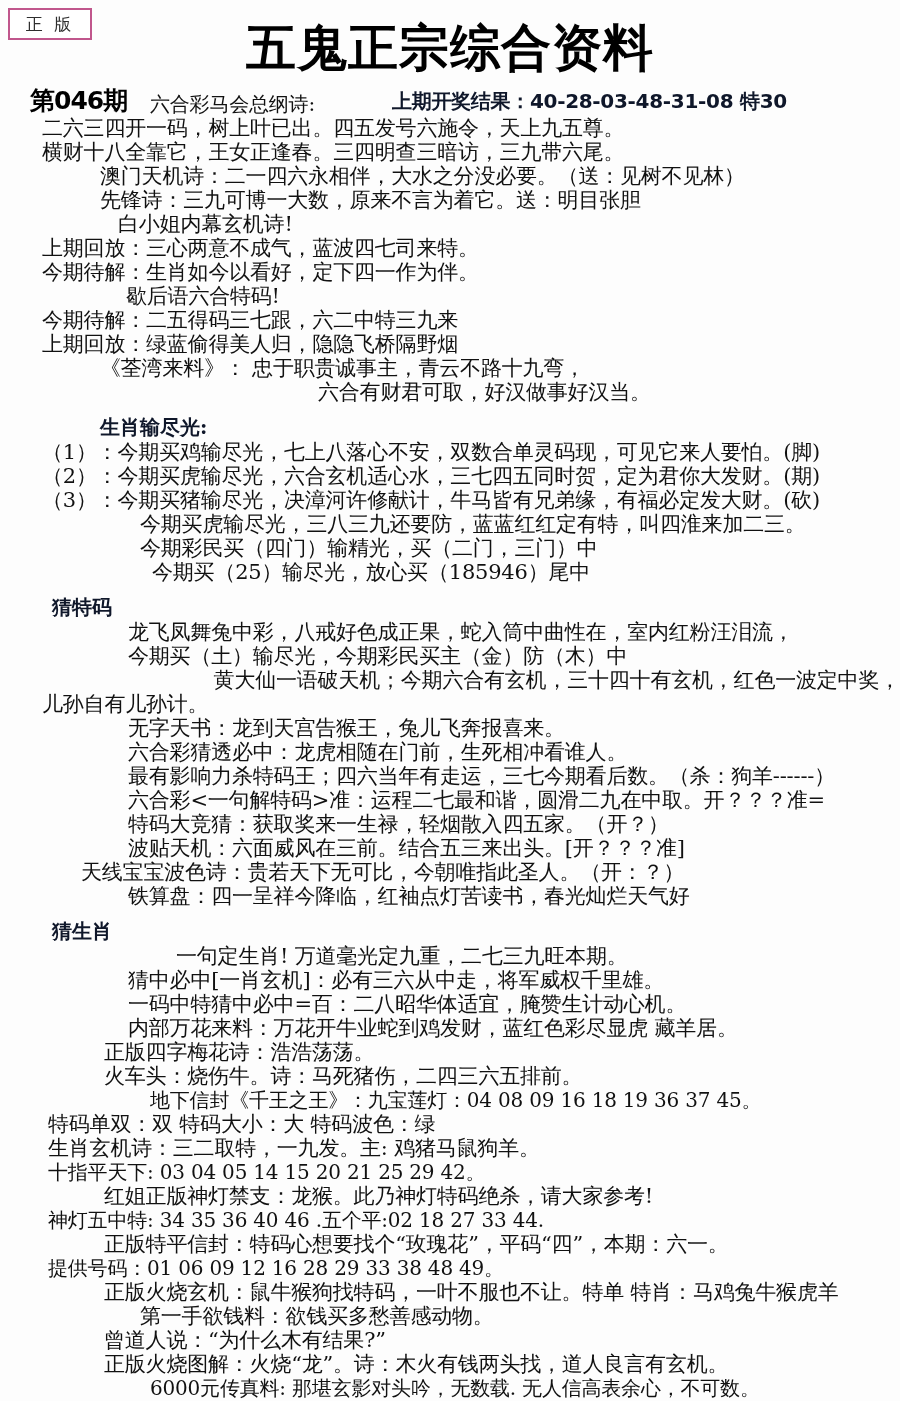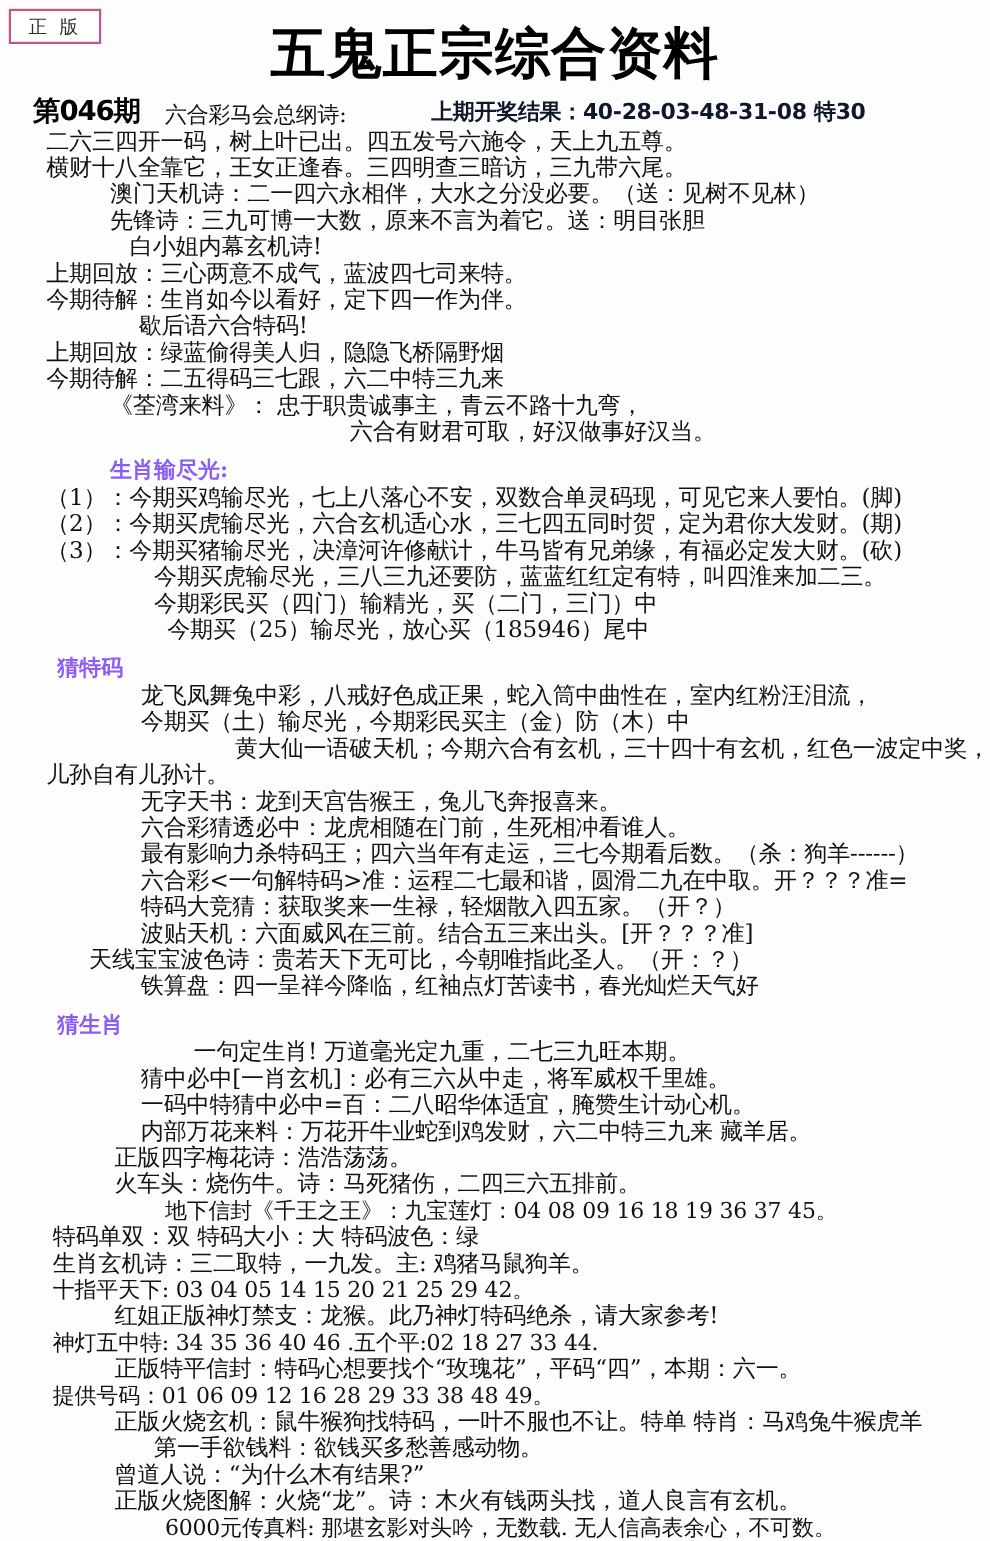--- a/index.html
+++ b/index.html
@@ -94,21 +94,21 @@
     line-height: 24px;
     white-space: nowrap;
     letter-spacing: -0.2px;
     font-family: "DejaVu Serif", "Liberation Serif", serif;
     color: #111;
   }
   .line.sm { font-size: 20px; }
   .sec-head {
     font-size: 20px;
     line-height: 26px;
-    color: #8b5cf6;
+    color: #0f172a;
     font-weight: bold;
     white-space: nowrap;
     font-family: "DejaVu Serif", "Liberation Serif", serif;
   }
   .spacer { height: 10px; }
 </style>
 </head>
 <body>
 
 <div class="page">
@@ -126,22 +126,22 @@
   <div class="content" id="content-root">
       <div class="line sm" style="padding-left: 150px;">六合彩马会总纲诗:</div>
       <div class="line" style="padding-left: 42px;">二六三四开一码，树上叶已出。四五发号六施令，天上九五尊。</div>
       <div class="line" style="padding-left: 42px;">横财十八全靠它，王女正逢春。三四明查三暗访，三九带六尾。</div>
       <div class="line" style="padding-left: 100px;">澳门天机诗：二一四六永相伴，大水之分没必要。（送：见树不见林）</div>
       <div class="line" style="padding-left: 100px;">先锋诗：三九可博一大数，原来不言为着它。送：明目张胆</div>
       <div class="line" style="padding-left: 118px;">白小姐内幕玄机诗!</div>
       <div class="line" style="padding-left: 42px;">上期回放：三心两意不成气，蓝波四七司来特。</div>
       <div class="line" style="padding-left: 42px;">今期待解：生肖如今以看好，定下四一作为伴。</div>
       <div class="line" style="padding-left: 126px;">歇后语六合特码!</div>
+      <div class="line" style="padding-left: 42px;">今期待解：二五得码三七跟，六二中特三九来</div>
       <div class="line" style="padding-left: 42px;">上期回放：绿蓝偷得美人归，隐隐飞桥隔野烟</div>
-      <div class="line" style="padding-left: 42px;">今期待解：二五得码三七跟，六二中特三九来</div>
       <div class="line" style="padding-left: 100px;">《荃湾来料》：        忠于职贵诚事主，青云不路十九弯，</div>
       <div class="line" style="padding-left: 318px;">六合有财君可取，好汉做事好汉当。</div>
       <div class="spacer"></div>
       <div class="sec-head" style="padding-left: 100px;">生肖输尽光:</div>
       <div class="line" style="padding-left: 42px;">（1）：今期买鸡输尽光，七上八落心不安，双数合单灵码现，可见它来人要怕。(脚)</div>
       <div class="line" style="padding-left: 42px;">（2）：今期买虎输尽光，六合玄机适心水，三七四五同时贺，定为君你大发财。(期)</div>
       <div class="line" style="padding-left: 42px;">（3）：今期买猪输尽光，决漳河许修献计，牛马皆有兄弟缘，有福必定发大财。(砍)</div>
       <div class="line" style="padding-left: 140px;">今期买虎输尽光，三八三九还要防，蓝蓝红红定有特，叫四淮来加二三。</div>
       <div class="line" style="padding-left: 140px;">今期彩民买（四门）输精光，买（二门，三门）中</div>
       <div class="line" style="padding-left: 152px;">今期买（25）输尽光，放心买（185946）尾中</div>
@@ -157,21 +157,21 @@
       <div class="line" style="padding-left: 128px;">六合彩&lt;一句解特码&gt;准：运程二七最和谐，圆滑二九在中取。开？？？准=</div>
       <div class="line" style="padding-left: 128px;">特码大竞猜：获取奖来一生禄，轻烟散入四五家。（开？）</div>
       <div class="line" style="padding-left: 128px;">波贴天机：六面威风在三前。结合五三来出头。[开？？？准]</div>
       <div class="line" style="padding-left: 81px;">天线宝宝波色诗：贵若天下无可比，今朝唯指此圣人。（开：？）</div>
       <div class="line" style="padding-left: 128px;">铁算盘：四一呈祥今降临，红袖点灯苦读书，春光灿烂天气好</div>
       <div class="spacer"></div>
       <div class="sec-head" style="padding-left: 52px;">猜生肖</div>
       <div class="line" style="padding-left: 176px;">一句定生肖! 万道毫光定九重，二七三九旺本期。</div>
       <div class="line" style="padding-left: 128px;">猜中必中[一肖玄机]：必有三六从中走，将军威权千里雄。</div>
       <div class="line" style="padding-left: 128px;">一码中特猜中必中=百：二八昭华体适宜，腌赞生计动心机。</div>
-      <div class="line" style="padding-left: 128px;">内部万花来料：万花开牛业蛇到鸡发财，六二中特三九来 藏羊居。</div>
+      <div class="line" style="padding-left: 128px;">内部万花来料：万花开牛业蛇到鸡发财，蓝红色彩尽显虎 藏羊居。</div>
       <div class="line" style="padding-left: 104px;">正版四字梅花诗：浩浩荡荡。</div>
       <div class="line" style="padding-left: 104px;">火车头：烧伤牛。诗：马死猪伤，二四三六五排前。</div>
       <div class="line sm" style="padding-left: 150px;">地下信封《千王之王》：九宝莲灯：04 08 09 16 18 19 36 37 45。</div>
       <div class="line" style="padding-left: 48px;">特码单双：双 特码大小：大 特码波色：绿</div>
       <div class="line" style="padding-left: 48px;">生肖玄机诗：三二取特，一九发。主: 鸡猪马鼠狗羊。</div>
       <div class="line sm" style="padding-left: 48px;"> 十指平天下: 03 04 05 14 15 20 21 25 29 42。</div>
       <div class="line" style="padding-left: 104px;">红姐正版神灯禁支：龙猴。此乃神灯特码绝杀，请大家参考!</div>
       <div class="line sm" style="padding-left: 48px;">神灯五中特: 34 35 36 40 46 .五个平:02 18 27 33 44.</div>
       <div class="line" style="padding-left: 104px;">正版特平信封：特码心想要找个“玫瑰花”，平码“四”，本期：六一。</div>
       <div class="line sm" style="padding-left: 48px;">提供号码：01 06 09 12 16 28 29 33 38 48 49。</div>

